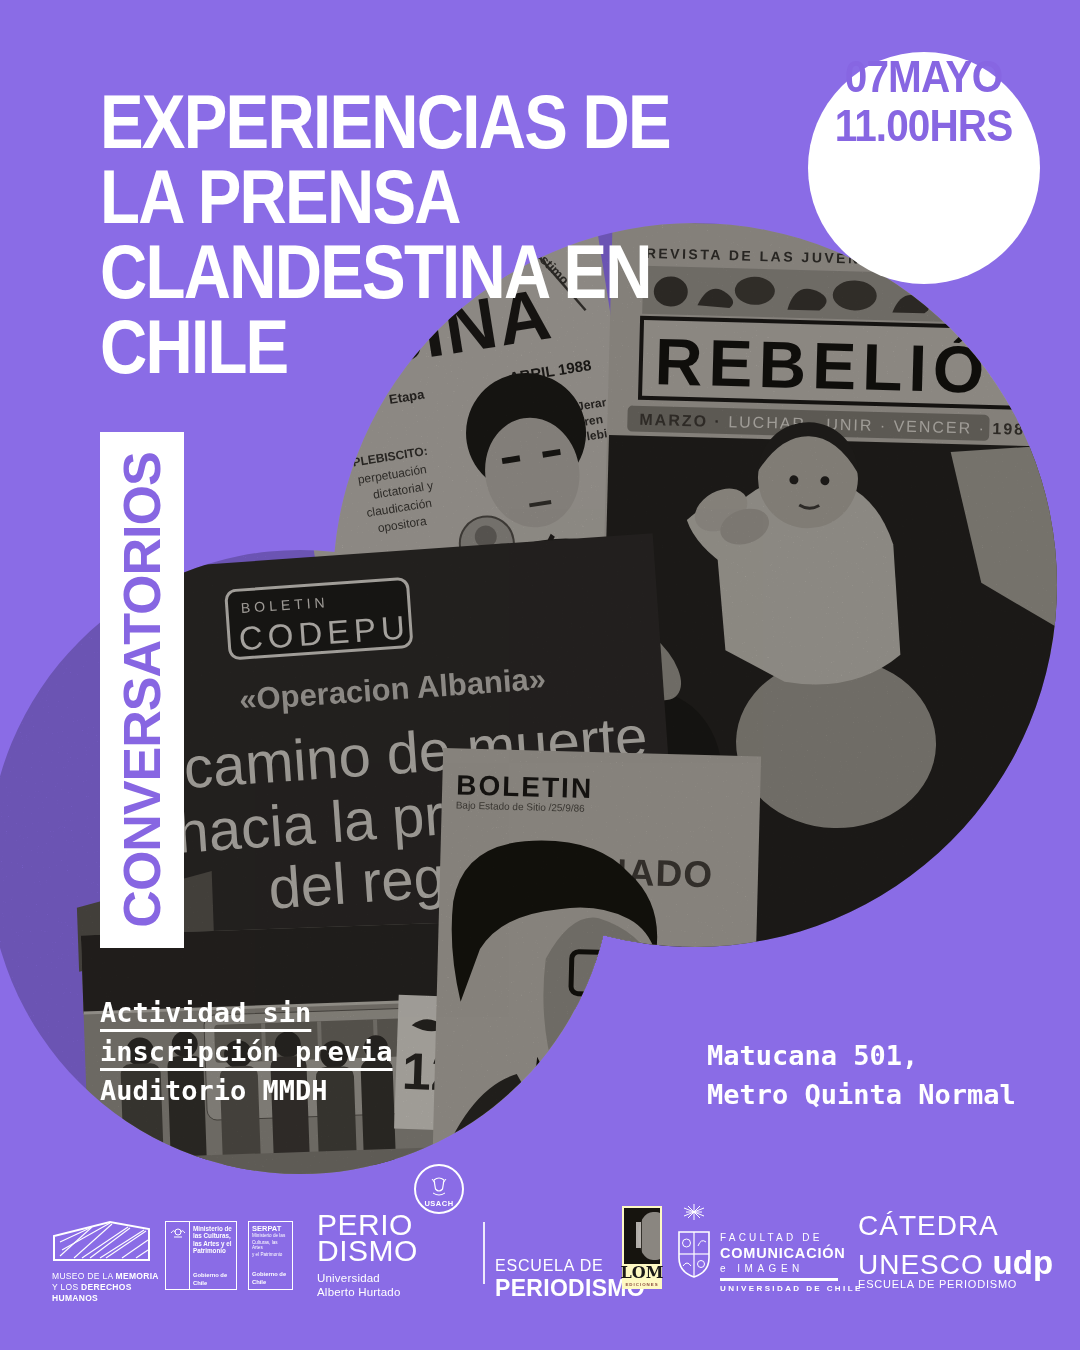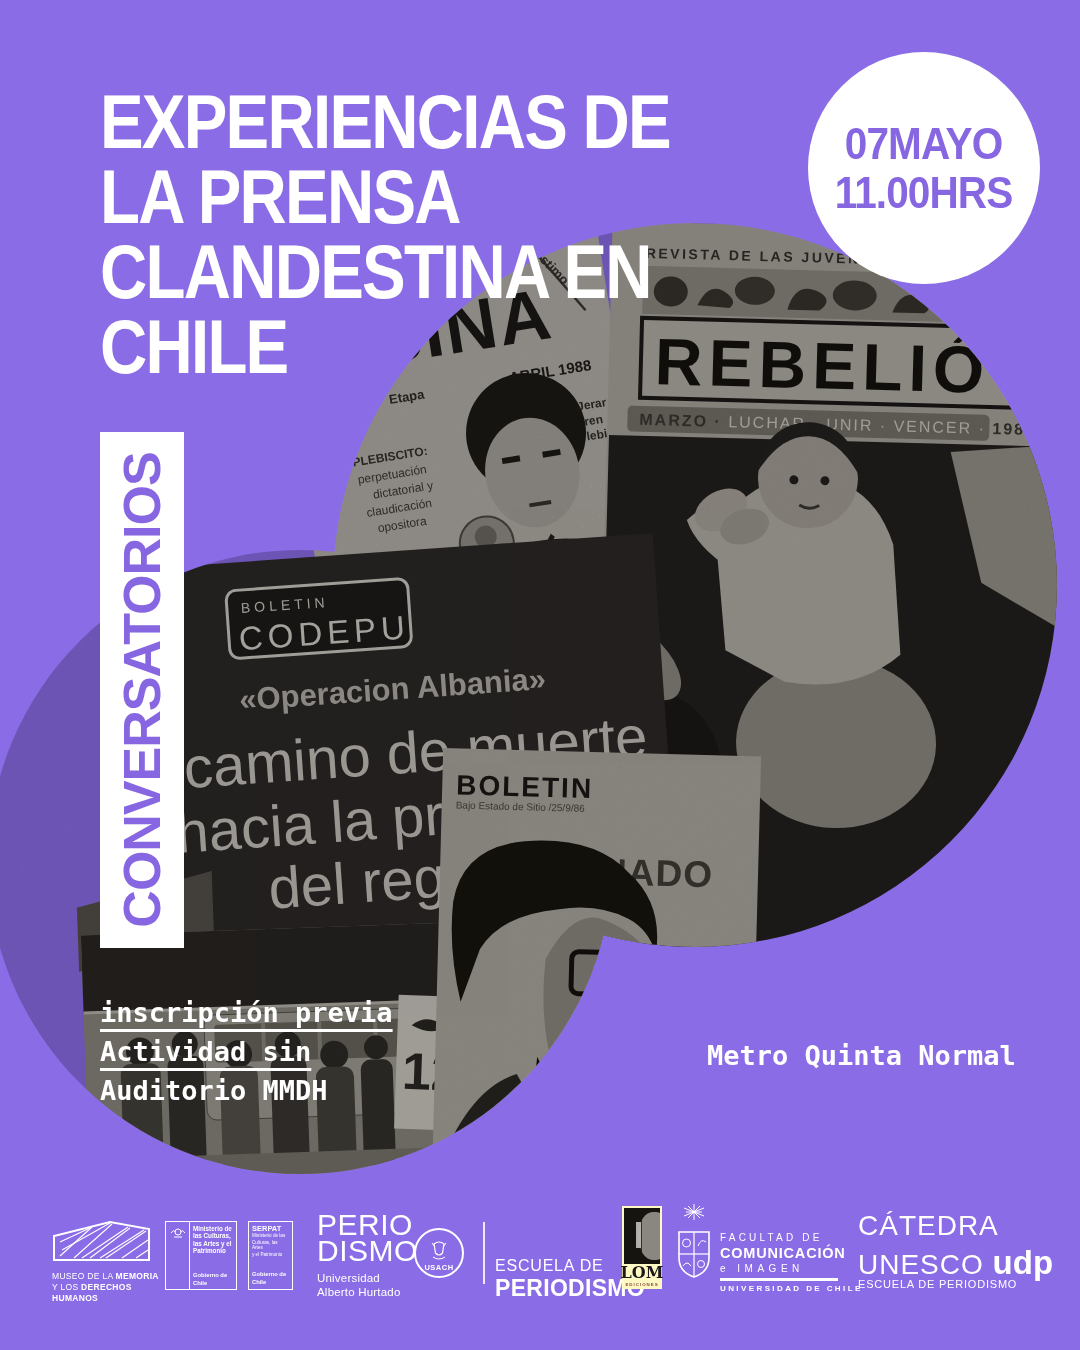--- a/index.html
+++ b/index.html
@@ -11,21 +11,21 @@
   
   .title{
     left:100px;top:84px;color:#fff;font-weight:700;font-size:76px;
     line-height:75px;letter-spacing:-2px;transform:scaleX(.86);
     transform-origin:left top;white-space:nowrap;
   }
   
   .badge{
     left:808px;top:52px;width:232px;height:232px;border-radius:50%;
     background:#fff;display:flex;flex-direction:column;align-items:center;
-    justify-content:center;color:#8766E2;font-weight:700;font-size:45px;
+    color:#8766E2;font-weight:700;font-size:45px;
     line-height:49px;letter-spacing:-1px;
   }
   .badge .inner{transform:scaleX(.9);text-align:center;}
   
   .sidebox{
     left:100px;top:432px;width:84px;height:516px;background:#fff;
   }
   .sidebox span{
     position:absolute;left:50%;top:50%;
     transform:translate(-50%,-50%) rotate(-90deg);
@@ -49,21 +49,21 @@
   .f-box{border:1.5px solid #fff;width:72px;height:69px;display:flex;font-size:6.3px;line-height:7.4px;}
   .f-min{left:165px;top:1221px;}
   .f-min .em{width:24px;border-right:1px solid #fff;display:flex;justify-content:center;padding-top:4px;}
   .f-min .tx{flex:1;display:flex;flex-direction:column;padding:3px 2px 2px 3px;font-weight:700;}
   .f-min .gob,.f-serpat .gob{margin-top:auto;font-size:5.8px;font-weight:700;}
   .f-serpat{left:248px;top:1221px;width:45px;flex-direction:column;padding:3px;justify-content:space-between;}
   .f-serpat .t{font-weight:700;font-size:7.5px;}
   .f-serpat .s{font-size:4.6px;line-height:5.4px;font-weight:400;margin-top:1px;}
   .f-uah{left:317px;top:1212px;font-weight:400;font-size:30px;line-height:26px;letter-spacing:.5px;}
   .f-uah .sub{font-size:11.5px;line-height:14px;margin-top:7px;letter-spacing:.2px;}
-  .f-usach{left:414px;top:1228px;width:50px;height:50px;border:2.2px solid #fff;border-radius:50%;
+  .f-usach{left:414px;top:1164px;width:50px;height:50px;border:2.2px solid #fff;border-radius:50%;
     display:flex;flex-direction:column;align-items:center;justify-content:flex-end;padding-bottom:4px;}
   .f-usach .lbl{font-size:7.5px;font-weight:700;letter-spacing:.5px;}
   .f-div{left:483px;top:1222px;width:2px;height:62px;background:#fff;opacity:.85;}
   .f-esc{left:495px;top:1234px;line-height:1;}
   .f-esc .l1{font-size:16px;letter-spacing:.8px;font-weight:400;margin-top:24px;}
   .f-esc .l2{font-size:23px;font-weight:700;margin-top:3px;letter-spacing:.3px;}
   .f-lom{left:622px;top:1206px;width:40px;height:83px;background:#fef9c3;padding:2px;display:flex;flex-direction:column;align-items:center;}
   .f-lom .photo{width:36px;height:56px;background:#17140f;position:relative;overflow:hidden;}
   .f-lom .photo .face{position:absolute;right:-8px;top:4px;width:30px;height:48px;background:#8a8680;border-radius:50% 40% 40% 50%;}
   .f-lom .photo .shade{position:absolute;left:0;top:0;width:18px;height:56px;background:#17140f;opacity:.75;}
@@ -268,25 +268,26 @@
       <div>07MAYO</div>
       <div>11.00HRS</div>
     </div>
   </div>
 
   <div class="abs sidebox">
     <span>CONVERSATORIOS</span>
   </div>
 
   <div class="abs mono info-left">
+    <div class="u">Actividad sin</div>
     <div class="u">inscripción previa</div>
-    <div class="u">Actividad sin</div>
     <div>Auditorio MMDH</div>
   </div>
   <div class="abs mono info-right">
+    <div>Matucana 501,</div>
     <div>Metro Quinta Normal</div>
   </div>
 
   <div class="footer">
 
     <div class="abs f f-museo">
       <svg width="100" height="44" viewBox="0 0 100 44">
         <path d="M2,40 L2,16 L58,2 L97,9 L97,40 Z" fill="none" stroke="#fff" stroke-width="2"></path>
         <g stroke="#fff" stroke-width="1.1">
           <line x1="8" y1="36" x2="40" y2="7"></line>

